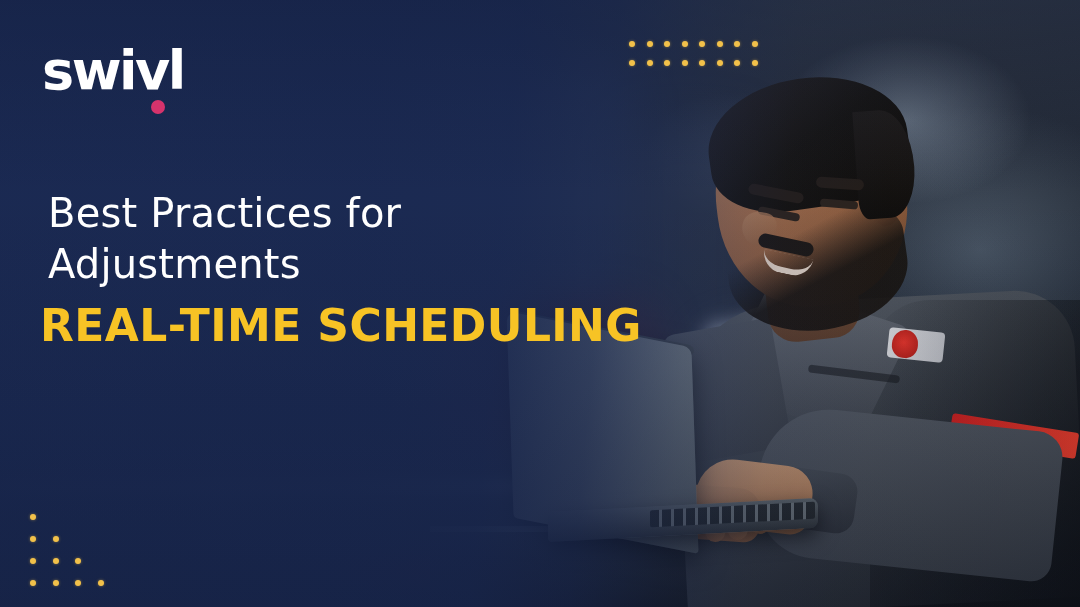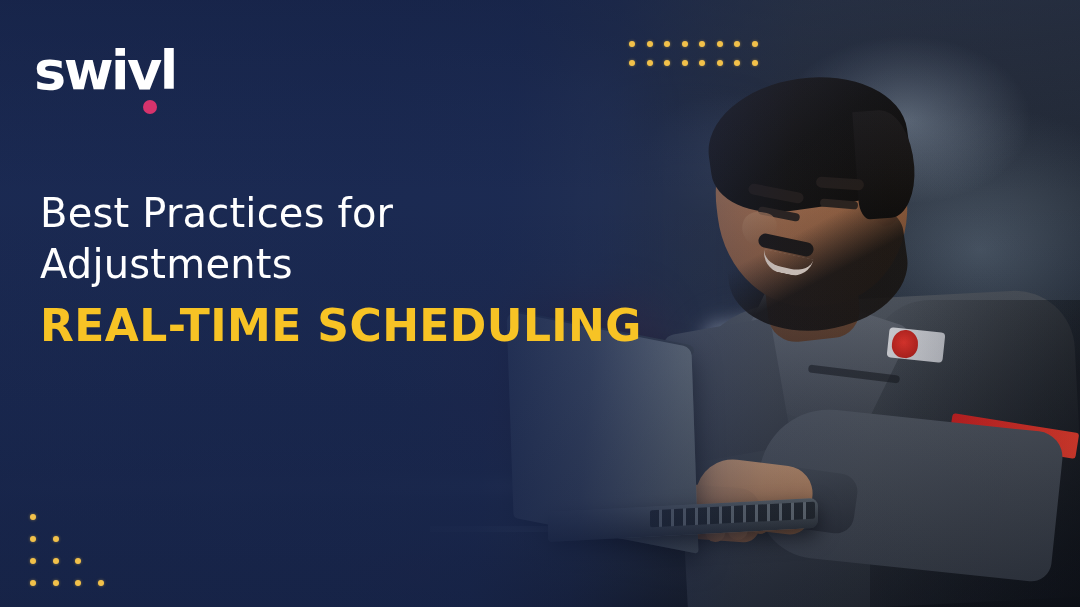--- a/index.html
+++ b/index.html
@@ -248,37 +248,38 @@
         rgba(26,41,82,.12) 71%,
         rgba(26,41,82,.02) 80%,
         rgba(26,41,82,0) 100%);
   }
   .overlay-soft {
     position:absolute; inset:0;
     background:linear-gradient(180deg, rgba(16,26,56,.30), rgba(16,26,56,0) 32%, rgba(10,16,36,.22) 100%);
   }
 
   
-  .logo { position:absolute; left:34px; top:44px; }
+  .logo { position:absolute; left:42px; top:44px; }
   .logo-word {
     font-family:"DejaVu Sans", sans-serif;
     font-size:54px; font-weight:700; color:#ffffff;
     letter-spacing:-2.5px; line-height:1; position:relative;
   }
   .logo-dot {
     position:absolute; left:109px; top:56px;
     width:14px; height:14px; border-radius:50%;
     background:#d6336c;
   }
 
   
   .headline { position:absolute; left:40px; top:188px; width:640px; }
   .line {
     font-family:"DejaVu Sans", sans-serif;
     line-height:1.28;
+    margin-left:8px;
   }
   .line-1, .line-3 {
     font-size:40px; font-weight:400; color:#ffffff; letter-spacing:.2px;
   }
   .line-2 {
     font-size:44px; font-weight:700; color:#f7c325;
     letter-spacing:.4px; margin:8px 0 6px;
   }
 
   

